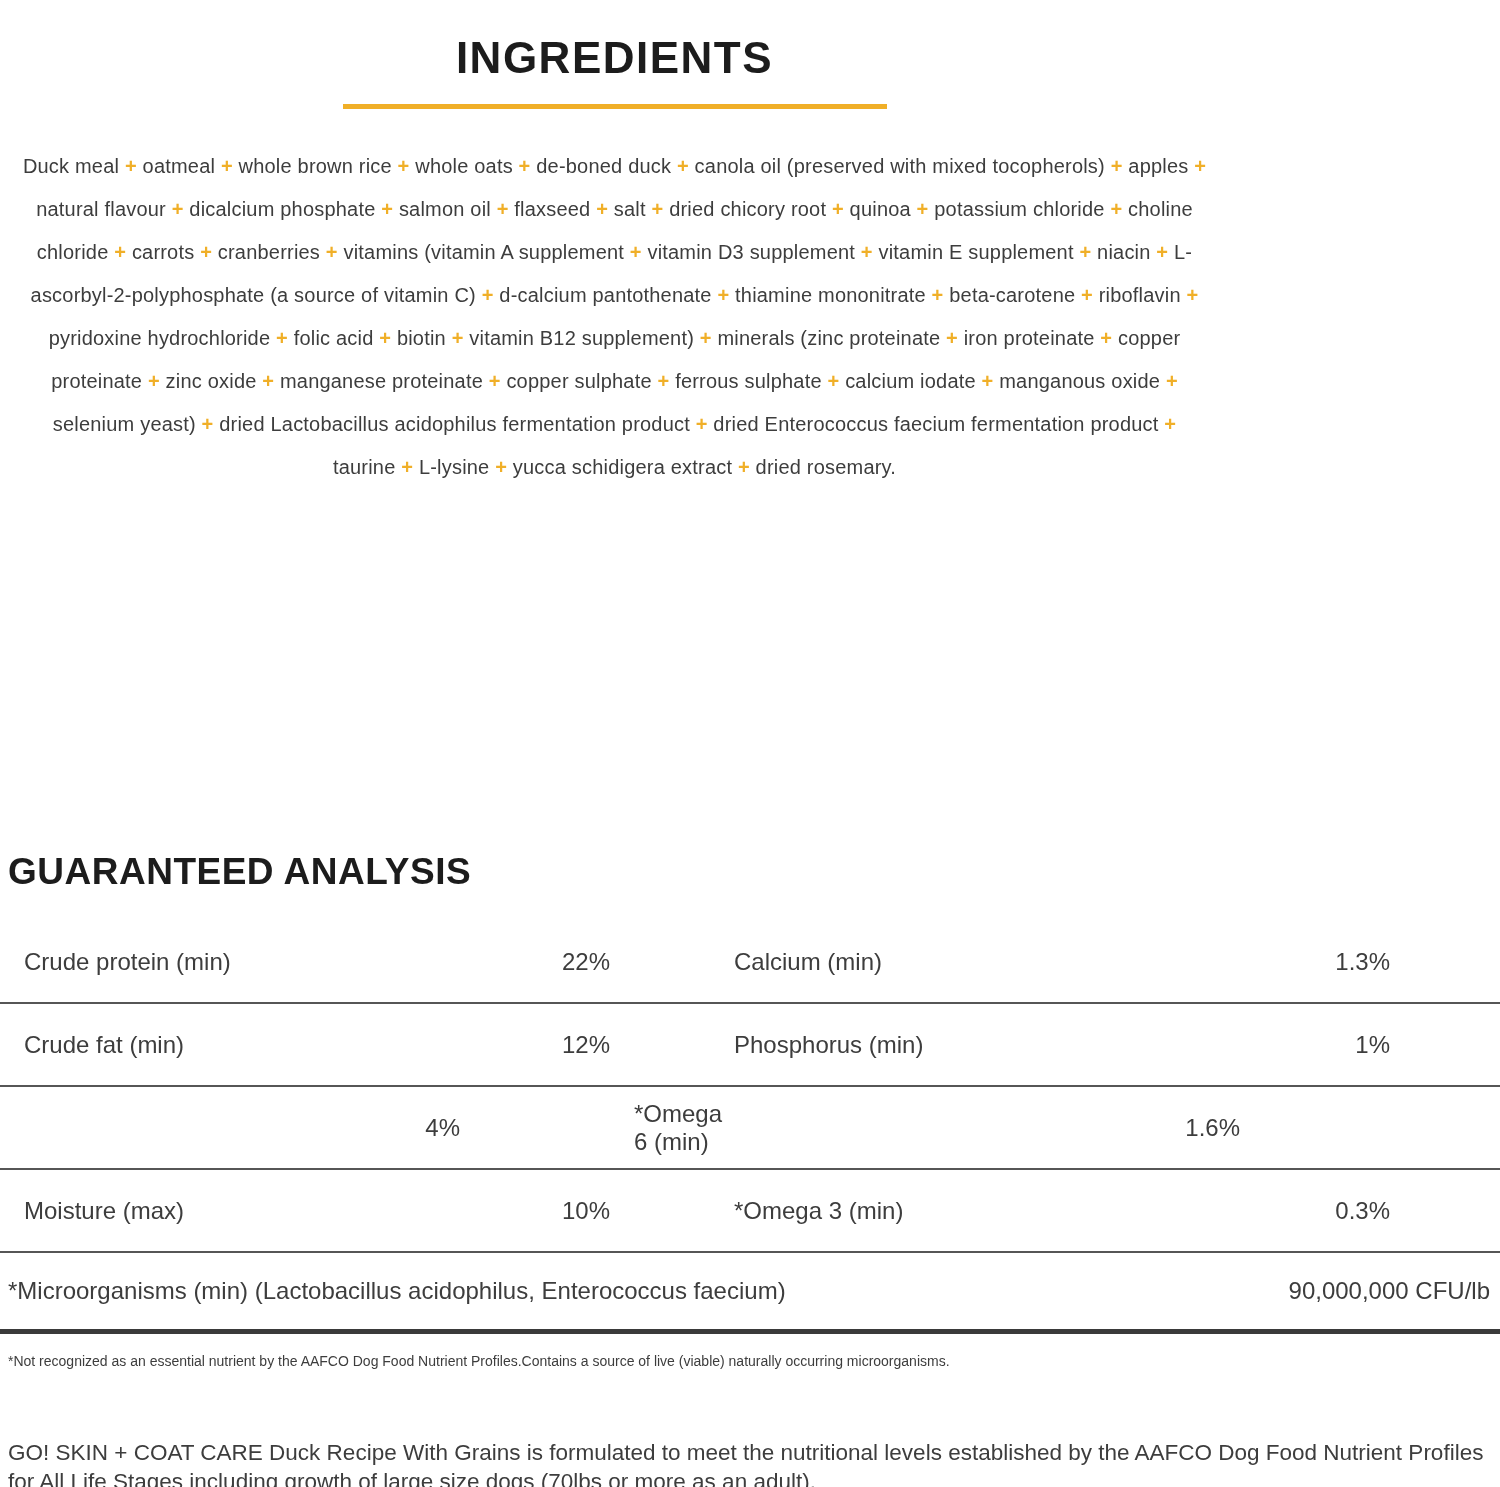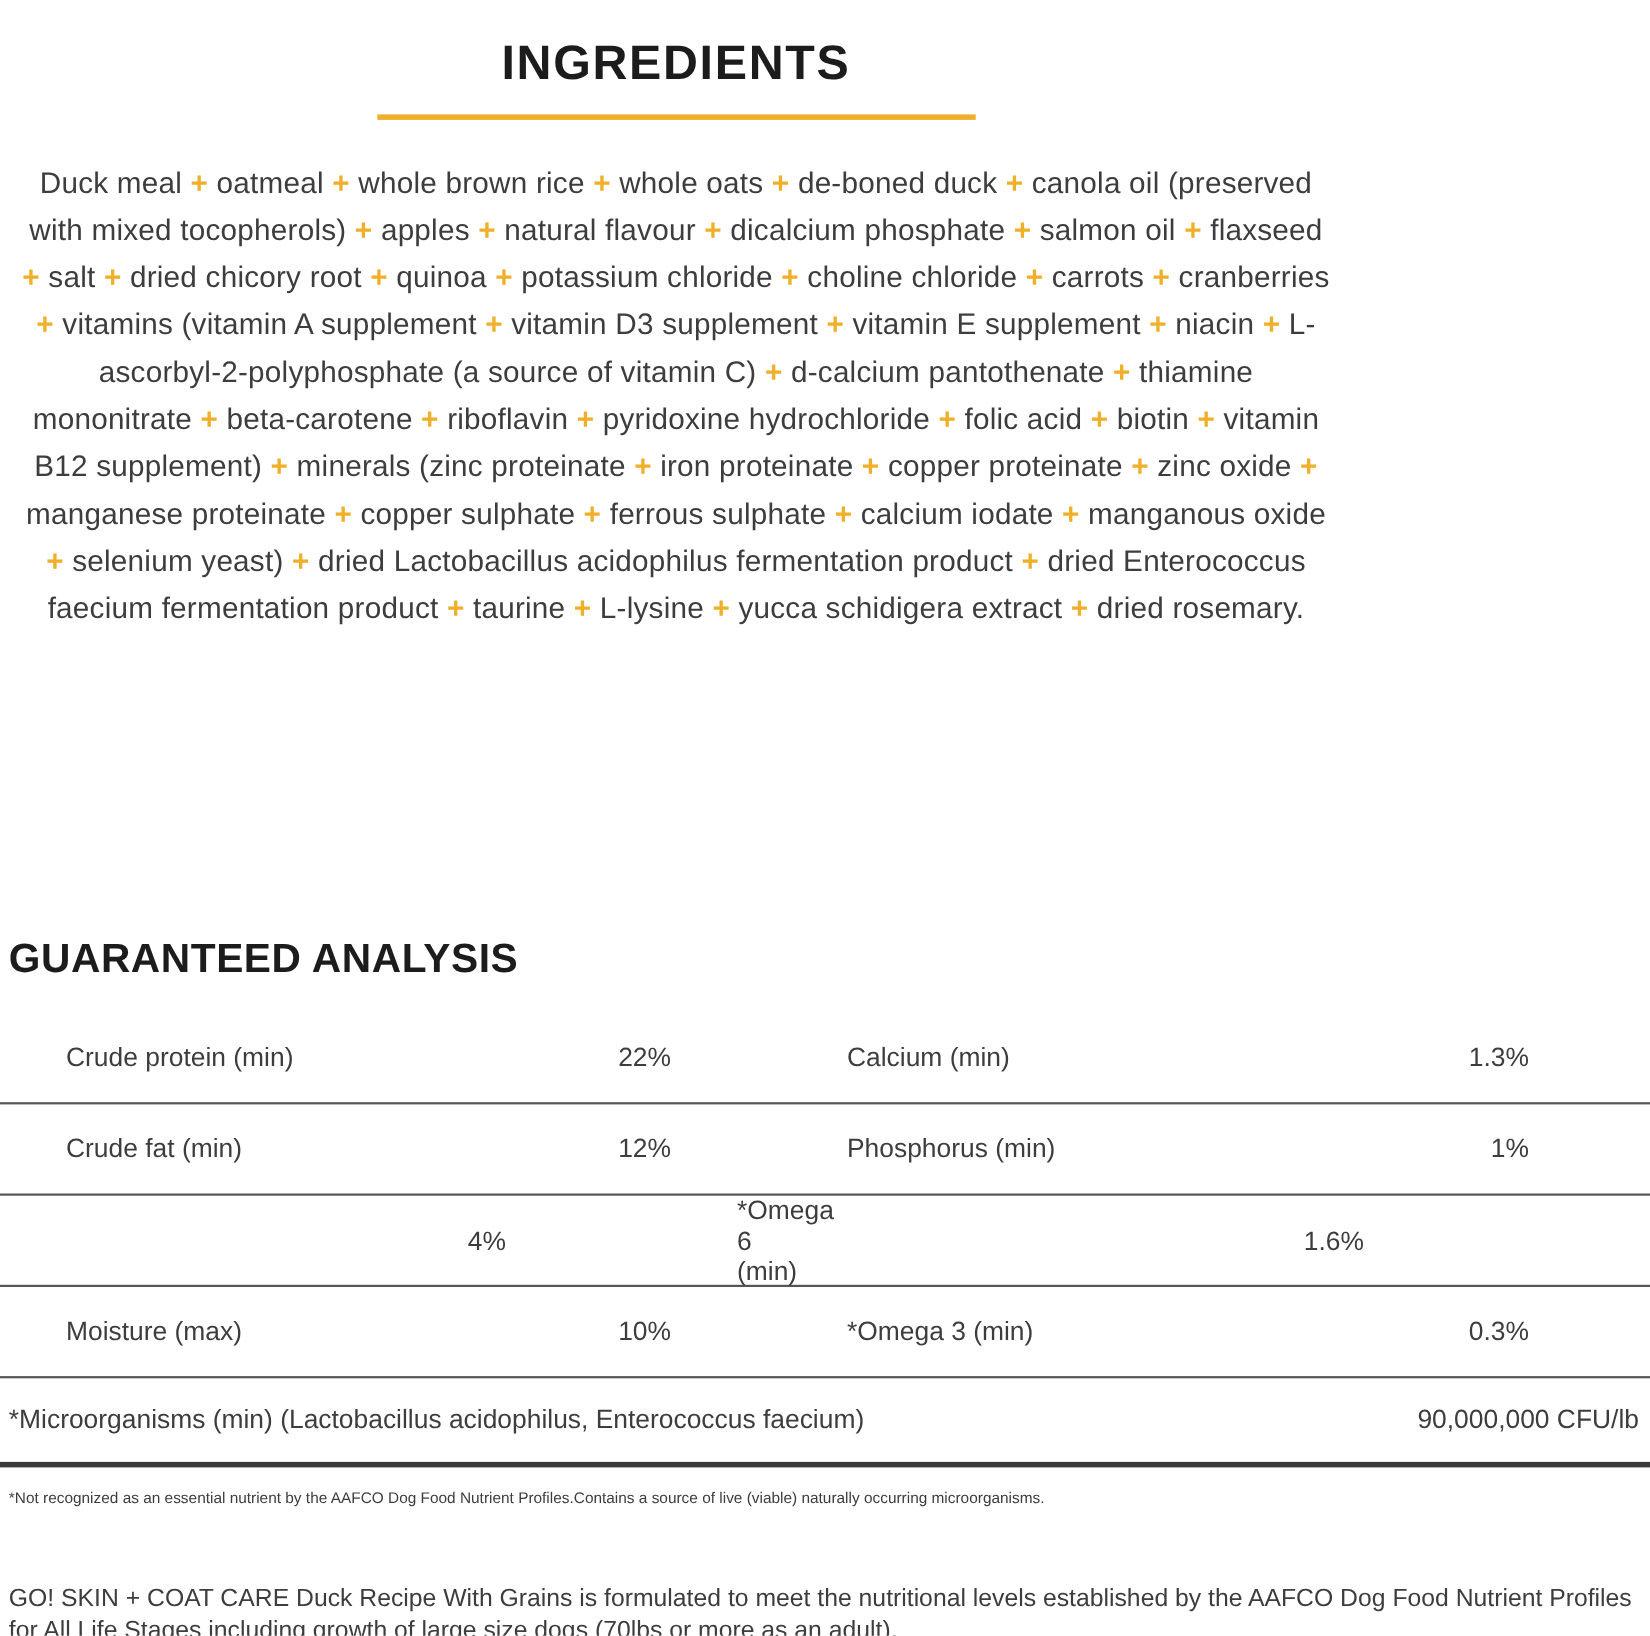--- a/index.html
+++ b/index.html
@@ -25,21 +25,21 @@
   }
   .title-underline {
     width: 544px;
     height: 5px;
     margin: 22px auto 0;
   }
   .ingredients-text {
     margin-top: 36px;
     padding: 0 4px;
     text-align: center;
-    font-size: 27px;
+    font-size: 20px;
     line-height: 43px;
     color: #3d3d3d;
     letter-spacing: 0.2px;
   }
   .plus { font-weight: bold; }
 
   
   .analysis-section { position: absolute; top: 852px; left: 0; width: 1500px; }
   .analysis-title {
     padding-left: 8px;
@@ -50,21 +50,21 @@
     color: #1c1c1c;
   }
   .analysis-table { margin-top: 29px; }
   .analysis-row {
     display: grid;
     grid-template-columns: 460px 150px 100px 530px 150px 110px;
     align-items: center;
     height: 83px;
     border-bottom: 2px solid #565656;
   }
-  .row-label { padding-left: 24px; font-size: 24px; margin-left: 36px; }
+  .row-label { padding-left: 24px; font-size: 24px; }
   .row-value { text-align: right; font-size: 24px; }
   .micro-row {
     display: flex;
     justify-content: space-between;
     align-items: center;
     height: 76px;
     padding: 0 10px 0 8px;
     font-size: 24px;
   }
   .thick-divider { height: 5px; }

